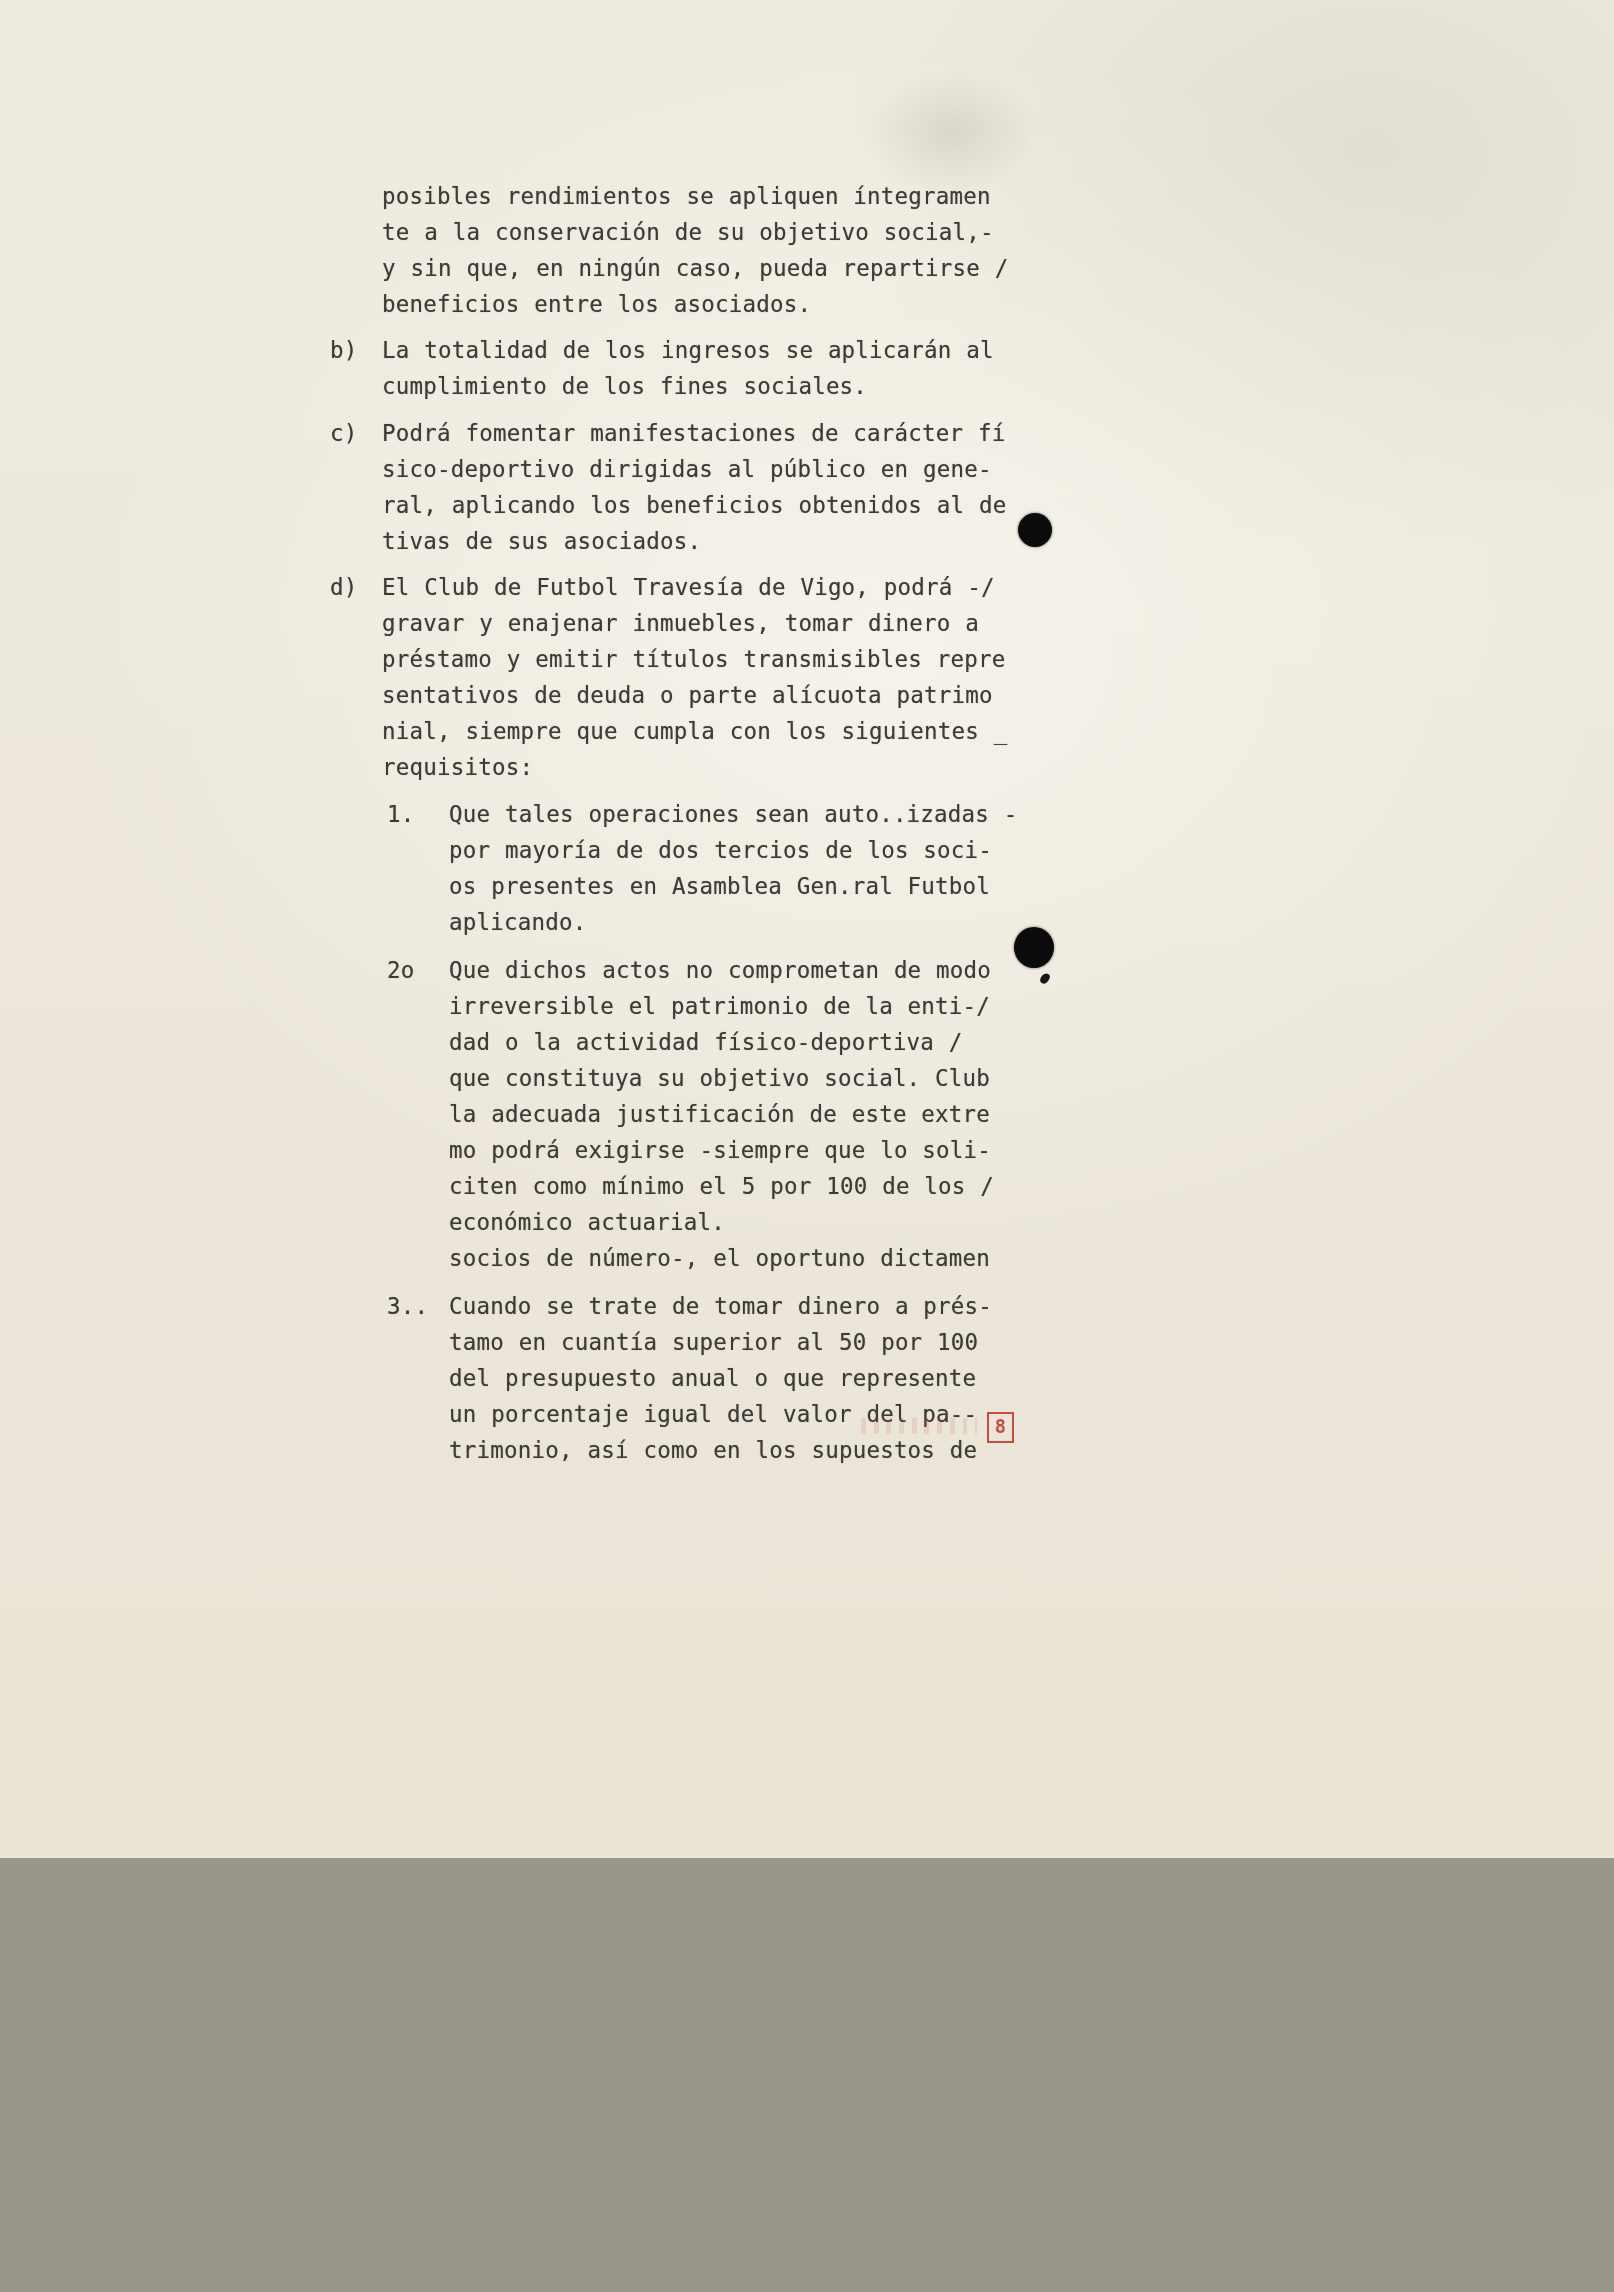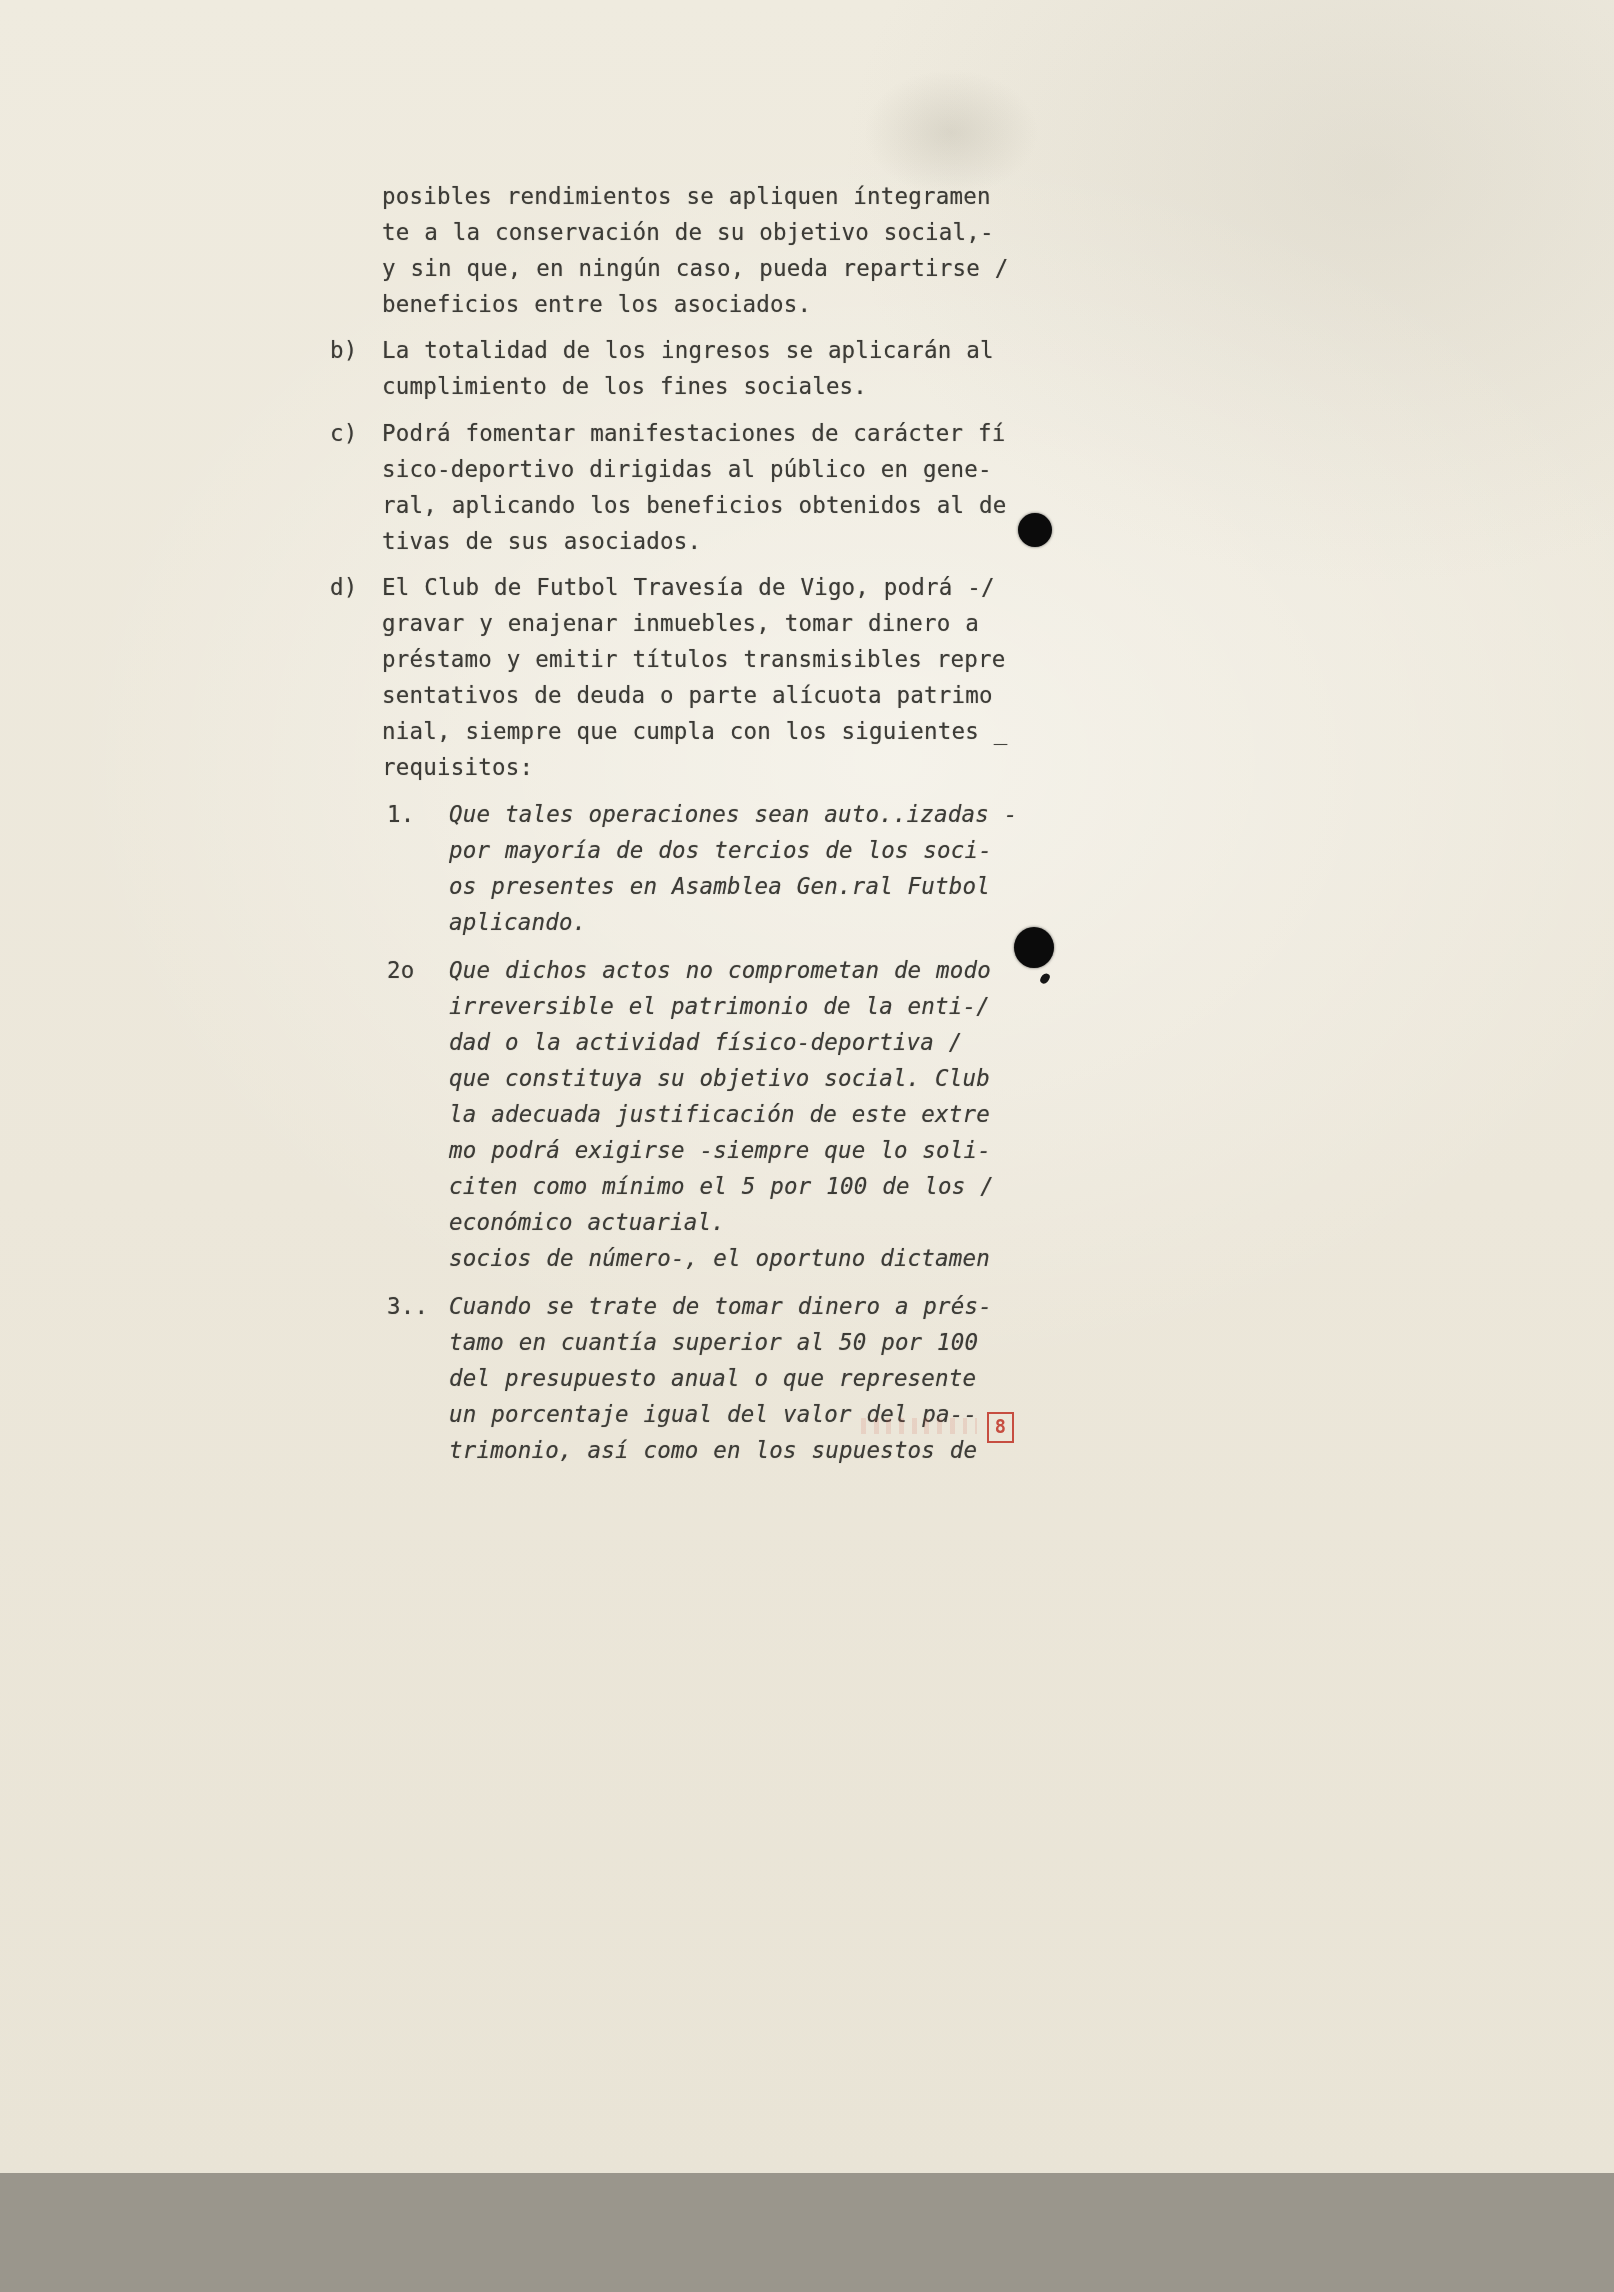--- a/index.html
+++ b/index.html
@@ -1,20 +1,20 @@
 <!DOCTYPE html>
 <html><head>
 <meta charset="utf-8">
 <title>Document</title>
 <style>
   * { margin:0; padding:0; box-sizing:border-box; }
   html,body { background:#9a968c; }
   .page {
     position:relative;
-    width:1614px; height:2173px;
+    width:1614px; height:1858px;
     margin:0 auto;
     background:#efebdf;
     background-image:
       radial-gradient(ellipse 1176px 882px at 55% 35%, rgba(255,255,252,.45) 0%, rgba(255,255,252,0) 70%),
       radial-gradient(ellipse 882px 686px at 85% 8%, rgba(190,185,170,.25) 0%, rgba(190,185,170,0) 60%),
       linear-gradient(180deg, #efebdf 0%, #ece7da 55%, #e9e4d6 100%);
     overflow:hidden;
     font-family:"DejaVu Sans Mono","Liberation Mono",monospace;
     color:#3c3b36;
   }
@@ -26,21 +26,21 @@
     letter-spacing:0.2px;
     text-shadow:0 0 1px rgba(45,45,42,.45);
     word-spacing:1px;
   }
   .para { margin-left:52px; margin-bottom:9.8px; }
   .item { display:flex; margin-bottom:10.8px; }
   .item-label { width:52px; flex:none; }
   .item-text { flex:1; }
   .subitem { display:flex; margin-left:57px; margin-bottom:11.8px; }
   .sub-label { width:62px; flex:none; }
-  .sub-text { flex:1;font-style:italic; }
+  .sub-text { flex:1; }
   .line { white-space:pre; }
 
   .hole { position:absolute; background:#0b0b0b; border-radius:50%; box-shadow:0 0 2.9px rgba(0,0,0,.6); }
   .hole-top { left:1018px; top:513px; width:34px; height:34px; }
   .hole-bottom { left:1014px; top:927px; width:40px; height:41px; }
   .hole-bottom::after {
     content:""; position:absolute; left:27.4px; top:46px;
     width:7.8px; height:10.8px; background:#161616;
     border-radius:60% 40% 55% 45%;
     transform:rotate(28deg);

